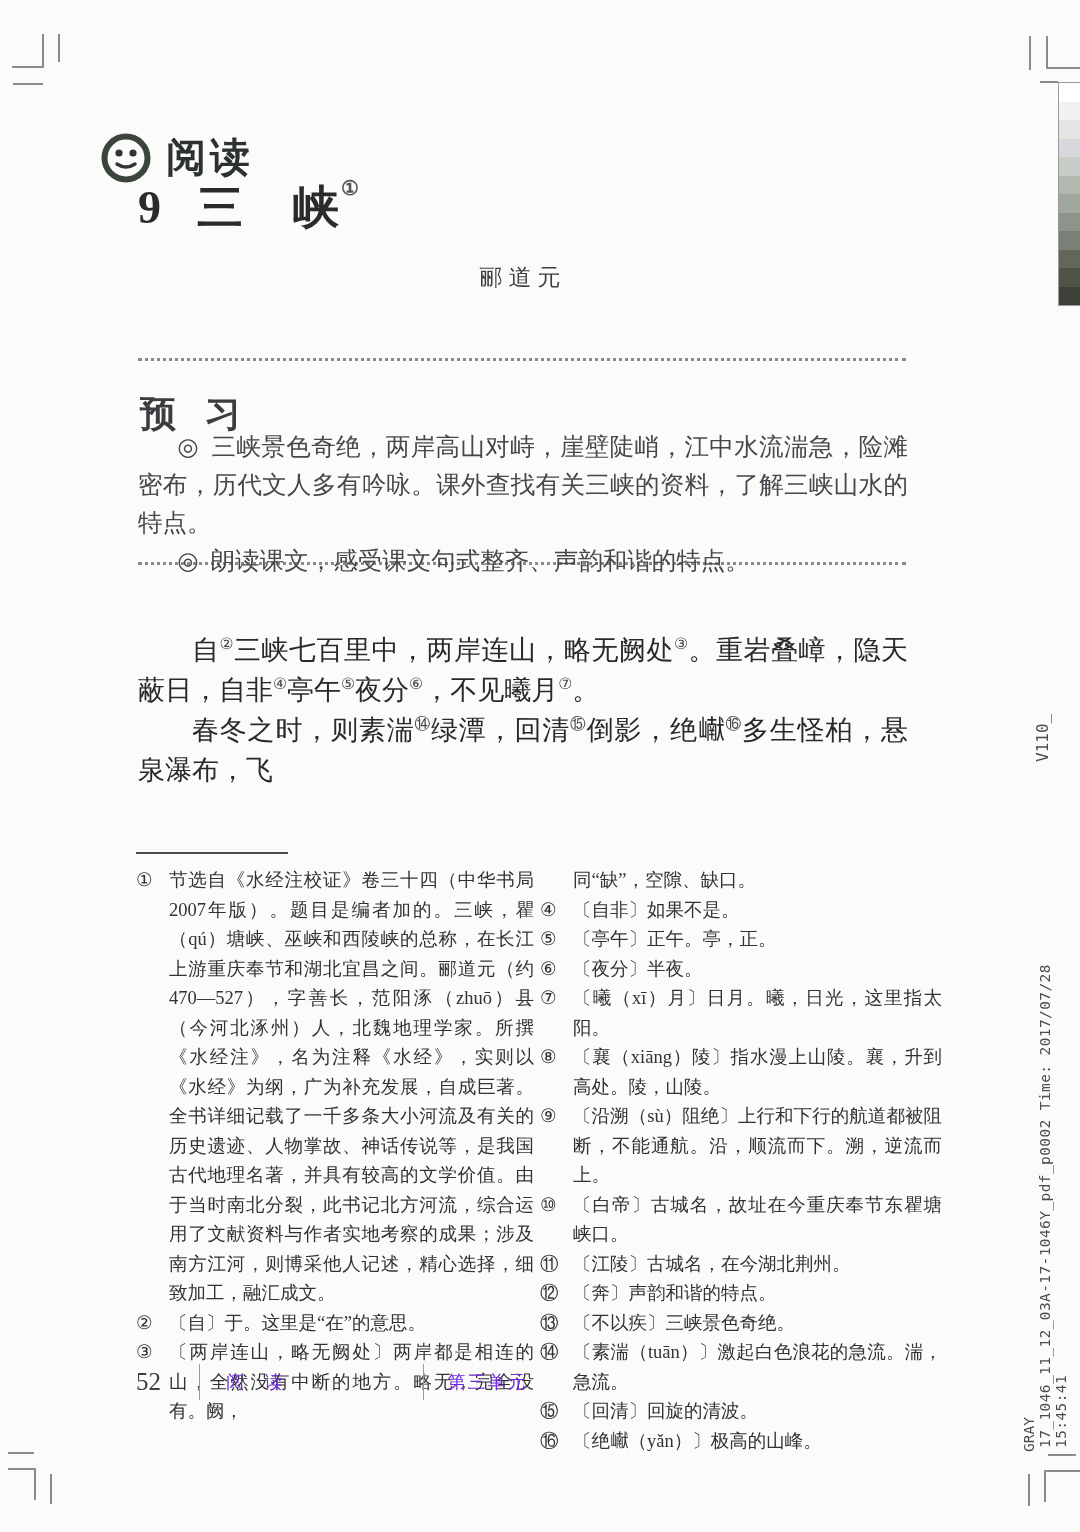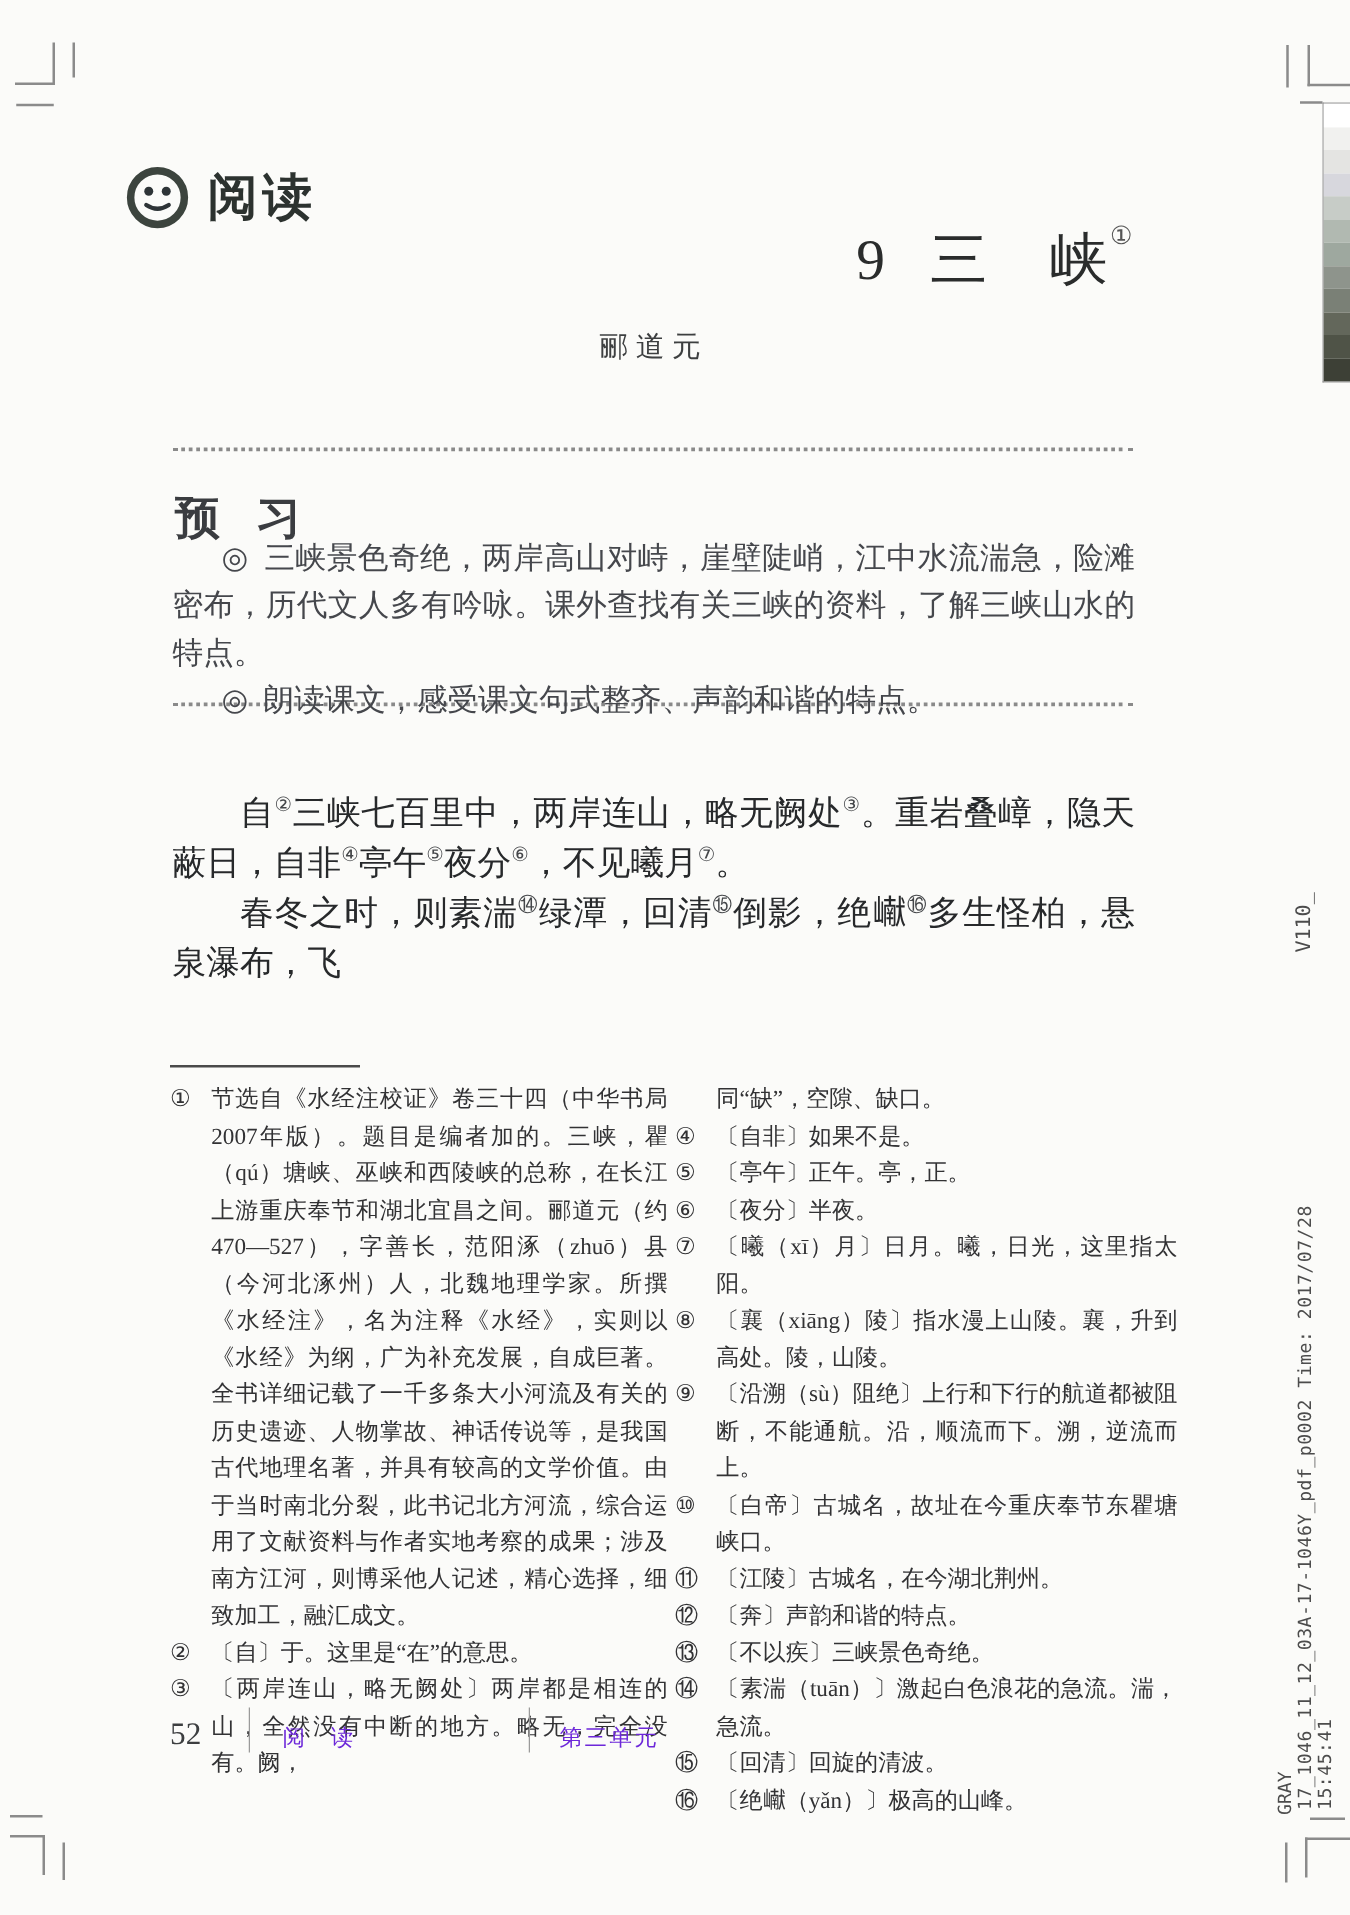--- a/index.html
+++ b/index.html
@@ -6,22 +6,22 @@
   .page{
     position:relative;width:1080px;height:1532px;margin:0 auto;
     background:#fbfbf9;overflow:hidden;
     font-family:"Liberation Serif","DejaVu Serif",serif;color:#2f2f2f;
   }
   .mark{position:absolute;background:#8b8b8b;}
   
   .read-header{position:absolute;left:100px;top:130px;display:flex;align-items:center;gap:14px;}
   .read-header .label{font-size:40px;font-weight:bold;color:#2c322f;letter-spacing:4px;font-family:"Liberation Sans","DejaVu Sans",sans-serif;}
   
-  .lesson-title{position:absolute;left:138px;top:176px;width:770px;text-align:right;
-    font-size:46px;color:#2a2c2c;letter-spacing:2px;}
+  .lesson-title{position:absolute;left:138px;top:176px;width:770px;text-align:left;
+    font-size:46px;color:#2a2c2c;letter-spacing:2px;font-weight:bold;}
   .lesson-title .num{margin-right:34px;}
   .lesson-title sup{font-size:20px;color:#555;vertical-align:28px;}
   .author{position:absolute;left:138px;top:262px;width:770px;text-align:center;font-size:23px;color:#3d3f40;letter-spacing:6px;}
   
   .dotrule{position:absolute;left:138px;width:768px;height:0;border-bottom:3px dotted #8a8a8a;}
   
   .preview-heading{position:absolute;left:140px;top:390px;font-size:36px;font-weight:bold;color:#3a3c40;letter-spacing:10px;}
   .preview-items{position:absolute;left:138px;top:428px;width:770px;font-size:24.5px;line-height:38px;color:#45474c;text-align:justify;}
   .preview-items p{margin:0;text-indent:1.6em;}
   
@@ -30,21 +30,21 @@
   .passage sup.ref, .fn-text sup.ref{font-size:0.58em;vertical-align:0.65em;line-height:0;color:#45474a;}
   
   .fn-rule{position:absolute;left:136px;top:852px;width:152px;height:2px;background:#4a4a4a;}
   .fn-col{position:absolute;top:866px;font-size:18.5px;line-height:29.5px;color:#323234;}
   .fn-col.left{left:136px;width:398px;}
   .fn-col.right{left:540px;width:402px;}
   .fn-item{display:flex;}
   .fn-num{flex:none;width:33px;}
   .fn-text{flex:1;text-align:justify;}
   
-  .footer{position:absolute;left:136px;top:1362px;display:flex;align-items:flex-end;height:40px;}
+  .footer{position:absolute;left:136px;top:1362px;display:flex;align-items:center;height:40px;}
   .footer .pagenum{font-size:25px;color:#3c3e40;}
   .footer .vdiv{width:1px;height:36px;background:#9a9a9a;}
   .footer .sec{font-size:18px;color:#6d28d9;letter-spacing:8px;}
   .footer .vdiv1{margin-left:38px;}
   .footer .sec1{margin-left:26px;}
   .footer .vdiv2{margin-left:132px;}
   .footer .sec2{margin-left:24px;letter-spacing:2px;}
   
   .graybar{position:absolute;left:1058px;top:82px;width:22px;border:1px solid #9a9a9a;border-right:none;}
   .graybar div{width:100%;height:18.5px;}

